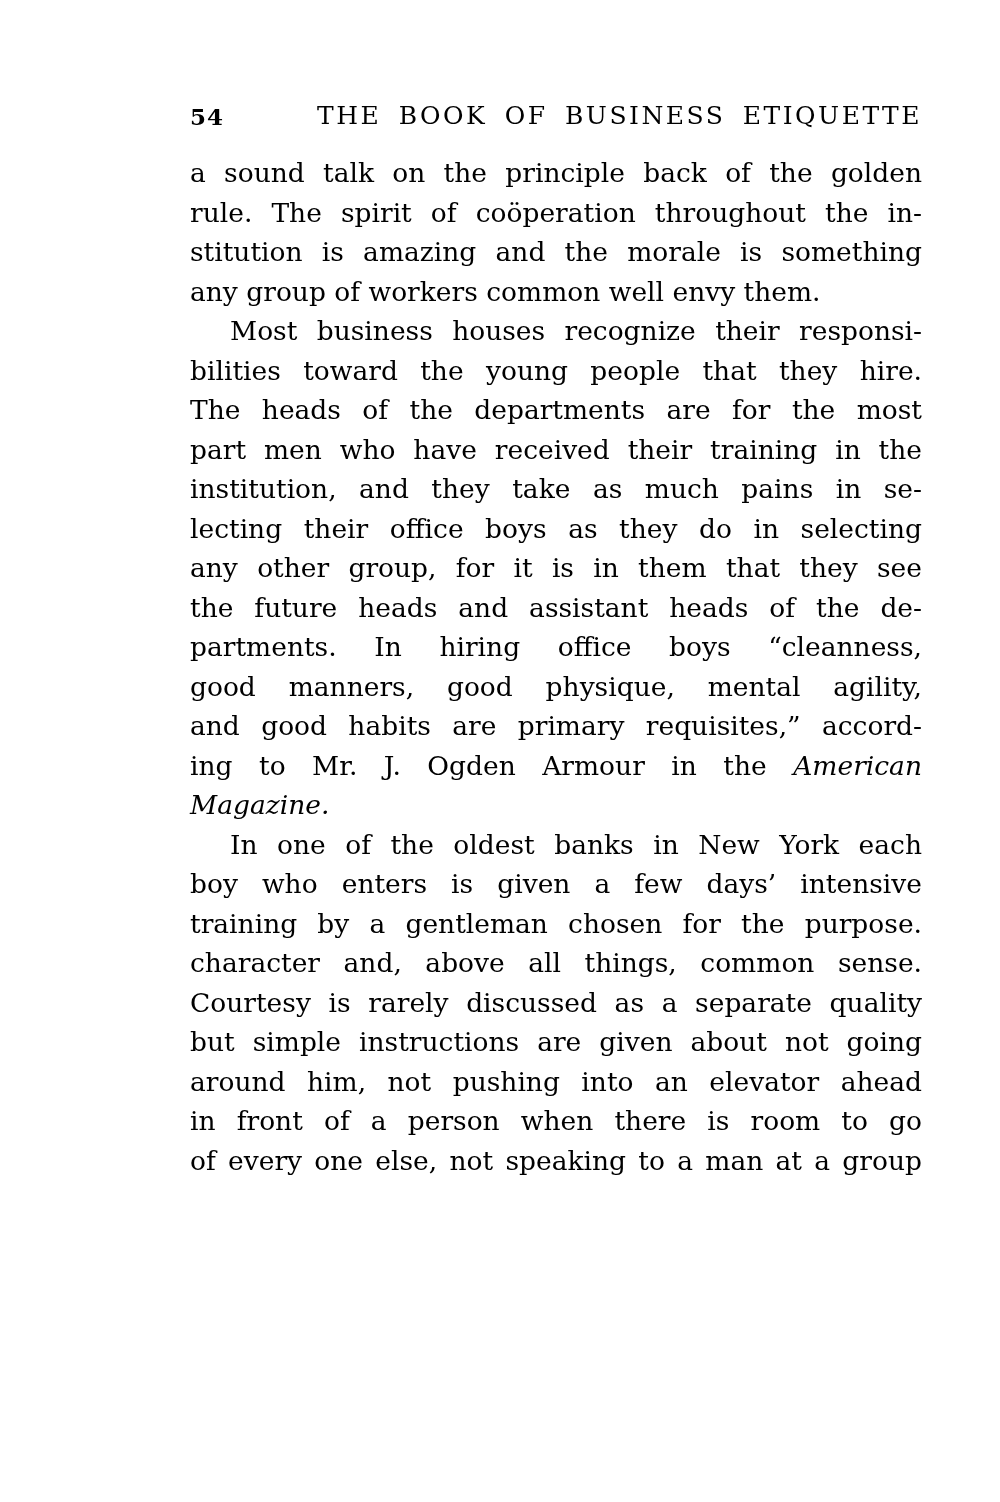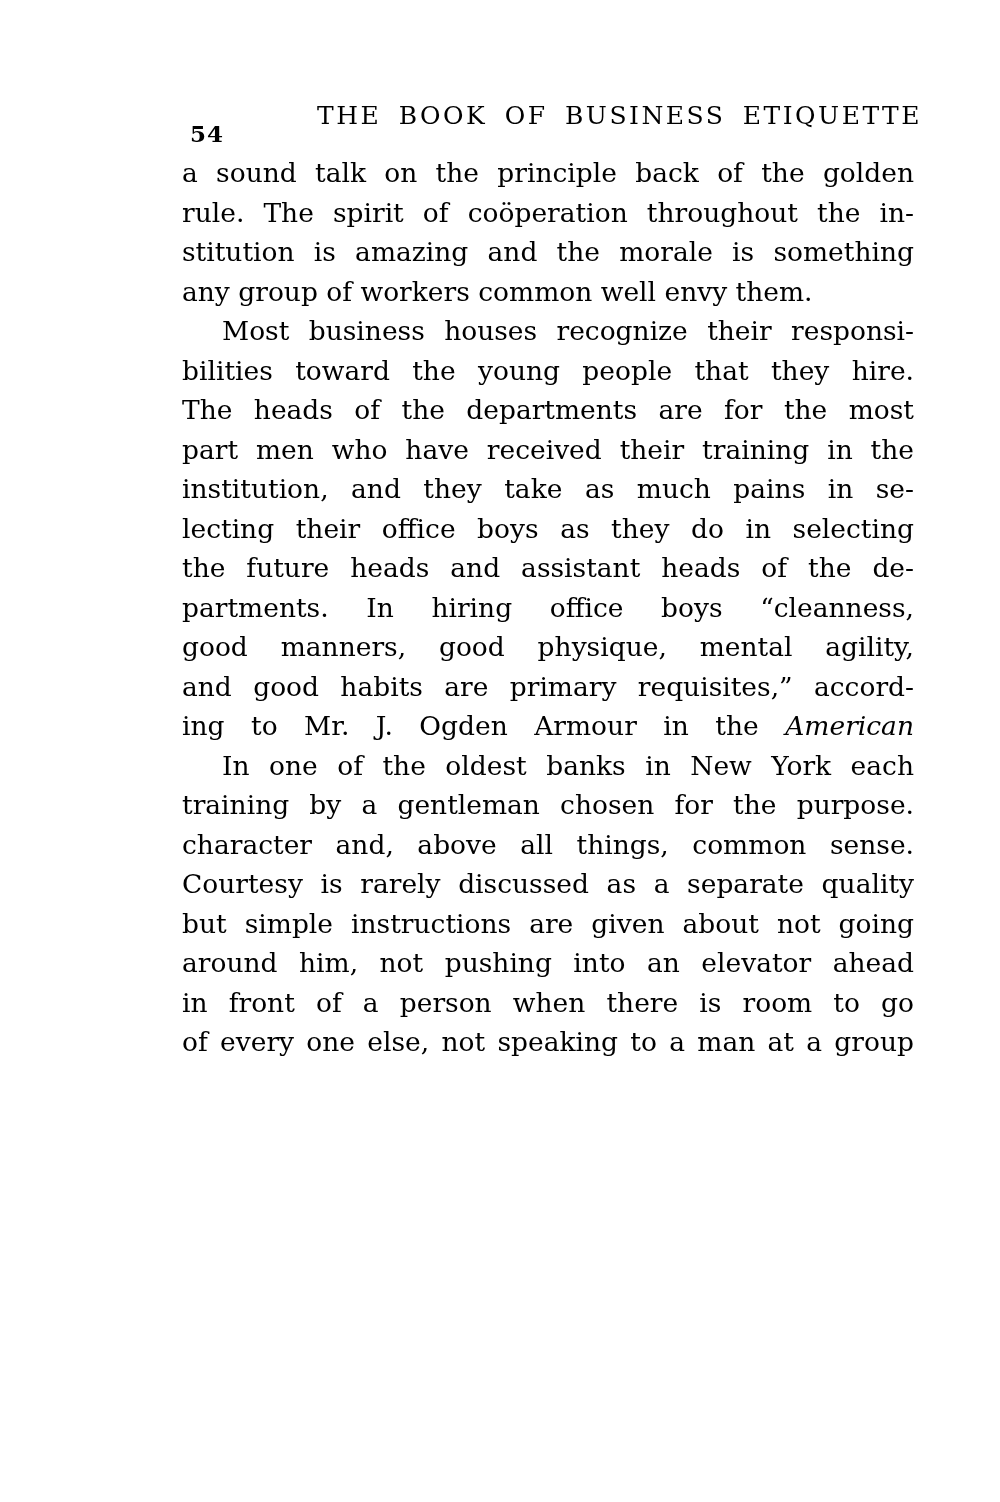--- a/index.html
+++ b/index.html
@@ -19,38 +19,38 @@
   .running-header {
     position: absolute;
     top: 101px;
     left: 190px;
     width: 732px;
     height: 32px;
   }
   .page-number {
     position: absolute;
     left: 0;
-    top: 19px;
+    top: 2px;
     font-size: 23px;
     font-weight: bold;
     letter-spacing: 1px;
   }
   .header-title {
     display: block;
     text-align: right;
     font-size: 25px;
     font-weight: normal;
     letter-spacing: 2.5px;
     word-spacing: 7px;
     white-space: nowrap;
   }
   .page-body {
     position: absolute;
     top: 153px;
-    left: 182px;
+    left: 190px;
     width: 732px;
   }
   .line {
     font-size: 26.5px;
     line-height: 39.5px;
     height: 39.5px;
     white-space: nowrap;
     text-align: left;
   }
   .line.j {
@@ -78,26 +78,29 @@
       <div class="line j"><span>a sound talk on the principle back of the golden</span></div>
       <div class="line j"><span>rule.  The spirit of coöperation throughout the in-</span></div>
       <div class="line j"><span>stitution is amazing and the morale is something</span></div>
       <div class="line"><span>any group of workers common well envy them.</span></div>
       <div class="line j indent"><span>Most business houses recognize their responsi-</span></div>
       <div class="line j"><span>bilities toward the young people that they hire.</span></div>
       <div class="line j"><span>The heads of the departments are for the most</span></div>
       <div class="line j"><span>part men who have received their training in the</span></div>
       <div class="line j"><span>institution, and they take as much pains in se-</span></div>
       <div class="line j"><span>lecting their office boys as they do in selecting</span></div>
+      <div class="line j"><span>any other group, for it is in them that they see</span></div>
       <div class="line j"><span>the future heads and assistant heads of the de-</span></div>
       <div class="line j"><span>partments.  In hiring office boys “cleanness,</span></div>
       <div class="line j"><span>good manners, good physique, mental agility,</span></div>
       <div class="line j"><span>and good habits are primary requisites,” accord-</span></div>
       <div class="line j"><span>ing to Mr. J. Ogden Armour in the </span><span class="italic">American</span></div>
+      <div class="line"><span class="italic">Magazine.</span></div>
       <div class="line j indent"><span>In one of the oldest banks in New York each</span></div>
+      <div class="line j"><span>boy who enters is given a few days’ intensive</span></div>
       <div class="line j"><span>training by a gentleman chosen for the purpose.</span></div>
       <div class="line j"><span>character and, above all things, common sense.</span></div>
       <div class="line j"><span>Courtesy is rarely discussed as a separate quality</span></div>
       <div class="line j"><span>but simple instructions are given about not going</span></div>
       <div class="line j"><span>around him, not pushing into an elevator ahead</span></div>
       <div class="line j"><span>in front of a person when there is room to go</span></div>
       <div class="line j"><span>of every one else, not speaking to a man at a group</span></div>
     </div>
 </div>
 

